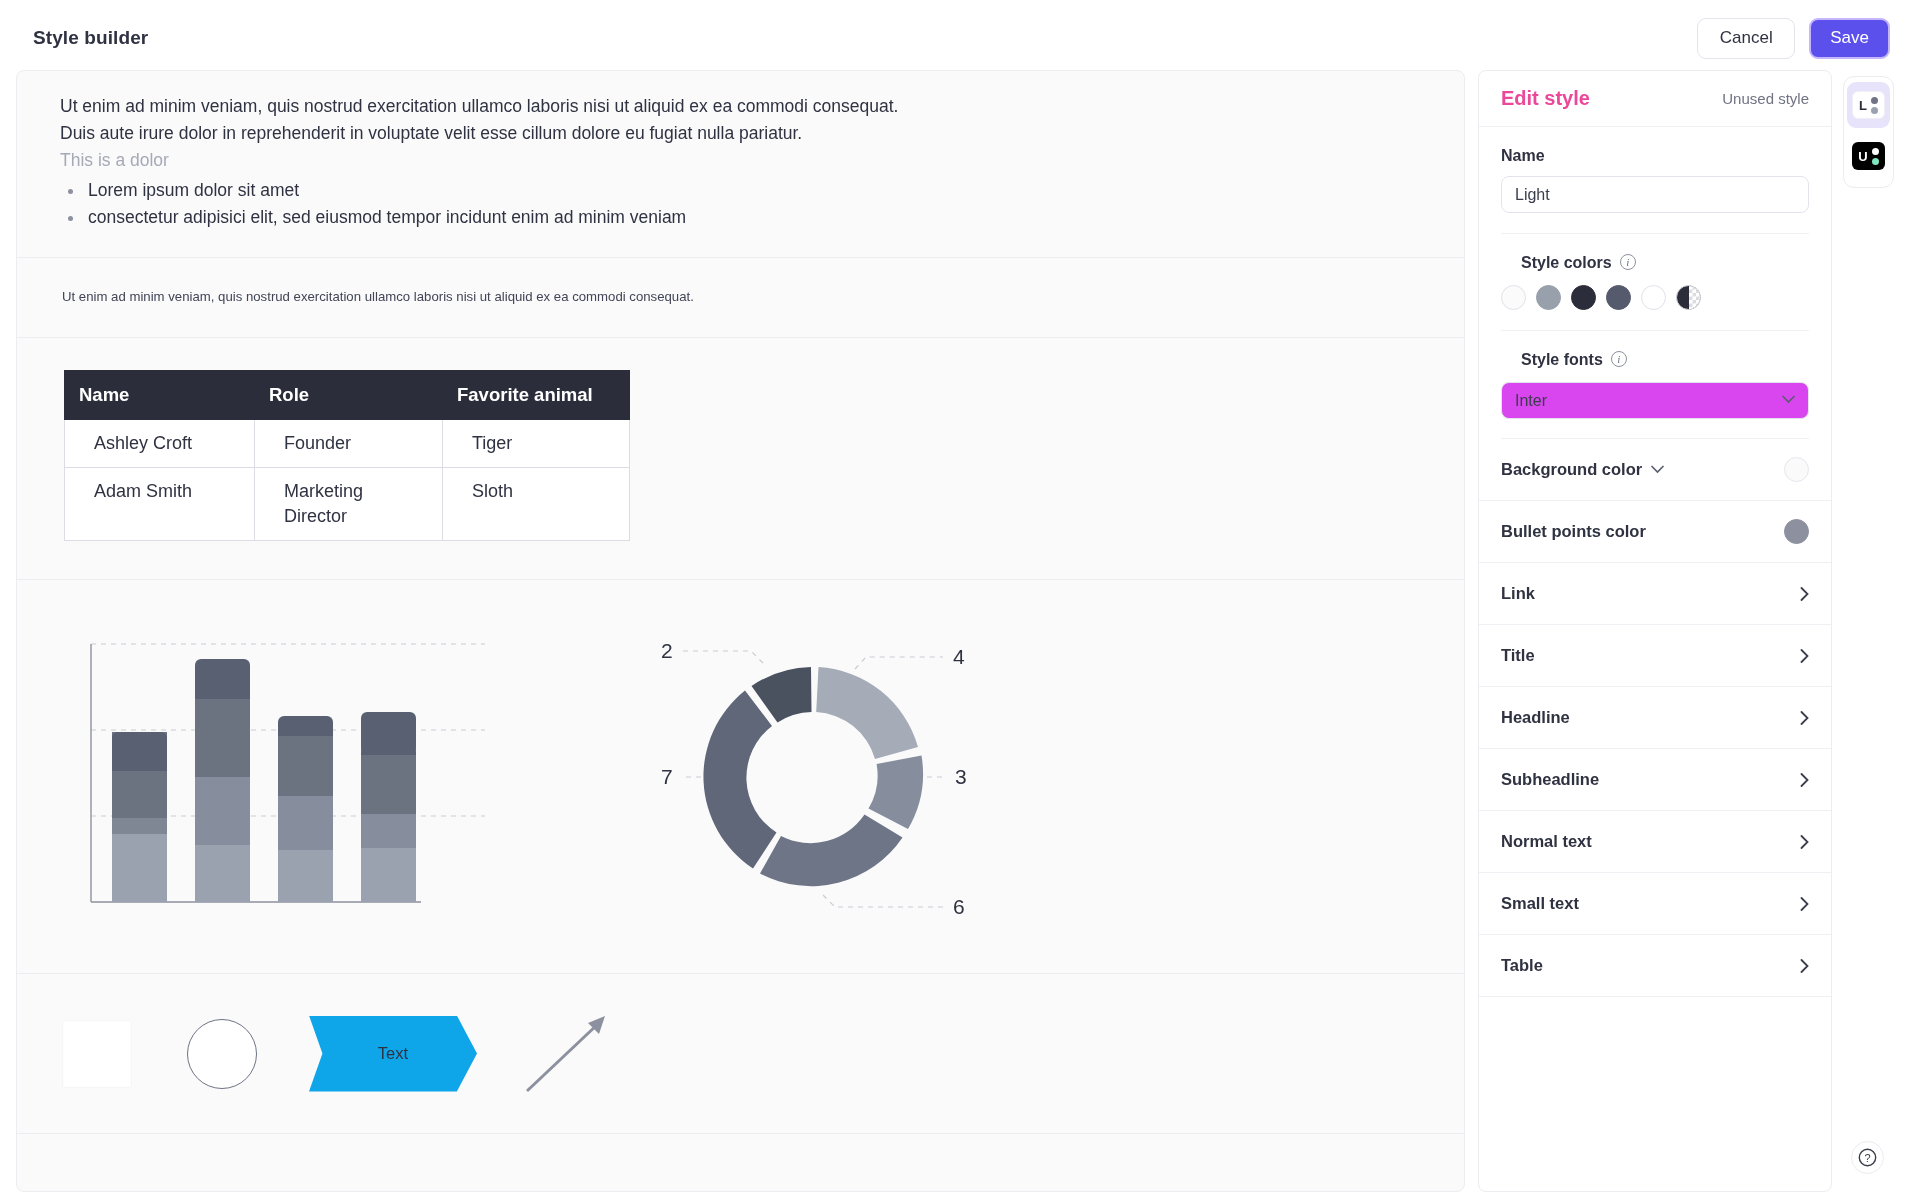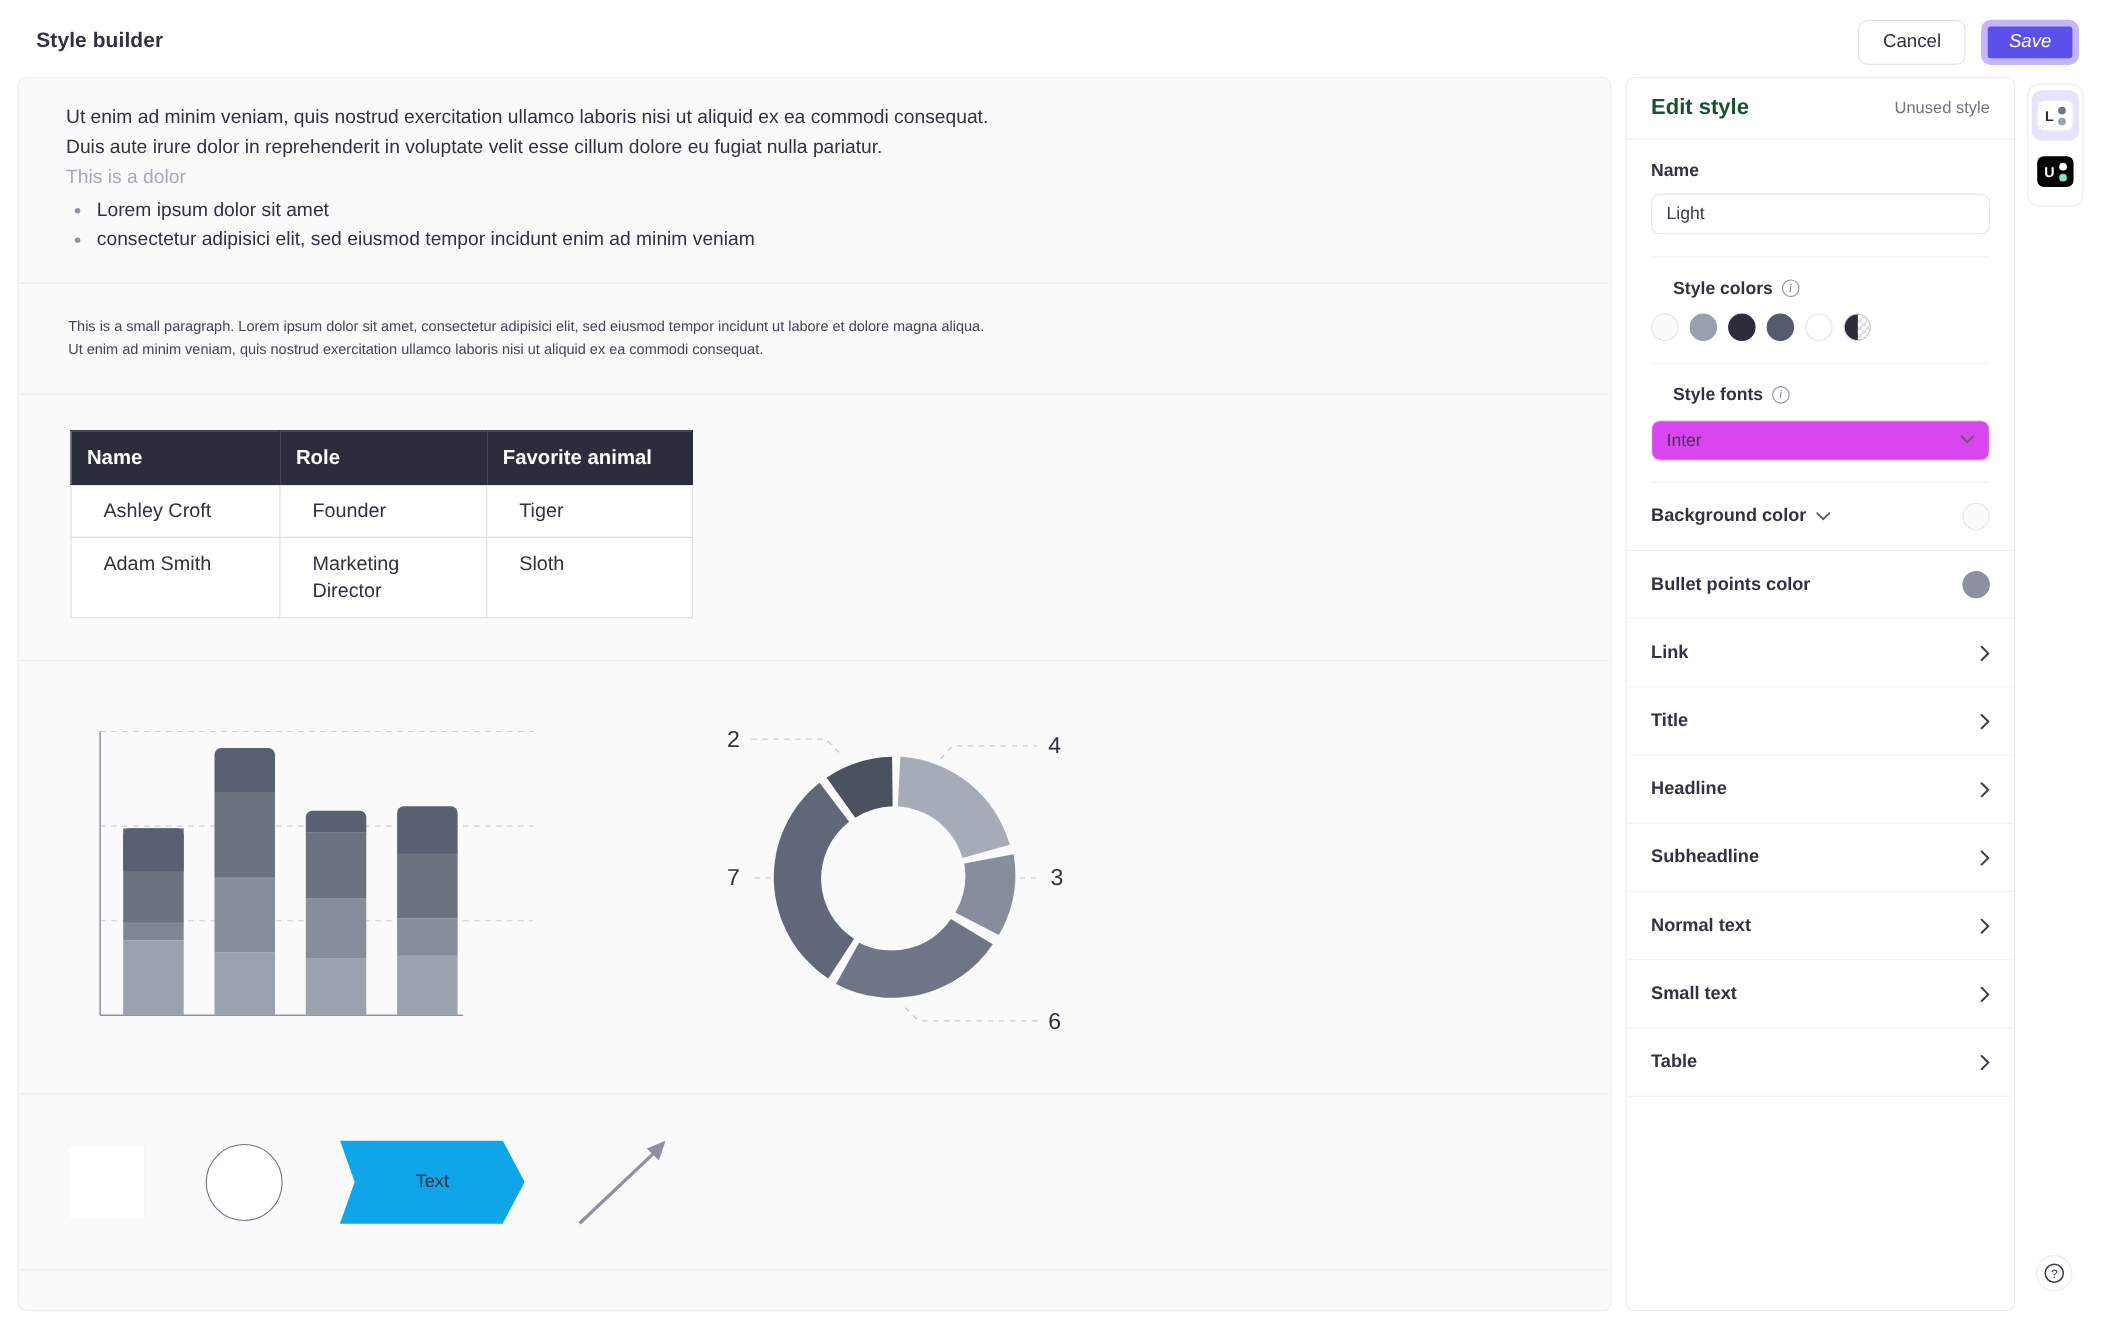--- a/index.html
+++ b/index.html
@@ -24,21 +24,21 @@
     height: 41px; border-radius: 9px; font-size: 17px;
     display: flex; align-items: center; justify-content: center;
     cursor: pointer; font-family: "Liberation Sans", sans-serif;
   }
   .btn-cancel {
     min-width: 98px; padding: 0 19px;
     background: #ffffff; border: 1px solid #e3e4eb; color: #2f3241;
   }
   .btn-save {
     min-width: 78px; padding: 0 19px;
-    background: #5b50ec; border: 6px solid #c4b5fd; color: #ffffff; font-style: italic;
+    background: #5b50ec; border: 2px solid #c4b5fd; color: #ffffff;
   }
 
   
   .canvas {
     position: absolute; left: 16px; top: 70px;
     width: 1449px; height: 1122px;
     background: #fafafb;
     border: 1px solid #ececf1;
     border-radius: 8px;
     overflow: hidden;
@@ -107,21 +107,21 @@
     position: absolute; left: 1478px; top: 70px;
     width: 354px; height: 1122px;
     background: #ffffff; border: 1px solid #ececf1; border-radius: 8px;
     overflow: hidden;
   }
   .panel-head {
     height: 56px; padding: 0 22px 0 22px;
     display: flex; align-items: center; justify-content: space-between;
     border-bottom: 1px solid #eff0f4;
   }
-  .panel-title { font-size: 20px; font-weight: bold; color: #14532d; }
+  .panel-title { font-size: 20px; font-weight: bold; color: #ec4899; }
   .panel-badge { font-size: 15px; color: #6f7383; }
 
   .panel-body { padding: 0; }
   .field-block { padding: 20px 22px 0 22px; }
   .field-label { font-size: 16px; font-weight: bold; color: #2f3241; margin-bottom: 11px; }
   .text-input {
     width: 100%; height: 37px; border: 1px solid #e3e4eb; border-radius: 8px;
     background: #ffffff; font-size: 16px; color: #3a3d4c;
     padding: 0 13px; font-family: "Liberation Sans", sans-serif;
   }
@@ -215,21 +215,20 @@
     <div class="ptext">Ut enim ad minim veniam, quis nostrud exercitation ullamco laboris nisi ut aliquid ex ea commodi consequat.</div>
     <div class="ptext">Duis aute irure dolor in reprehenderit in voluptate velit esse cillum dolore eu fugiat nulla pariatur.</div>
     <div class="linktext">This is a dolor</div>
     <ul class="bullets">
       <li>Lorem ipsum dolor sit amet</li>
       <li>consectetur adipisici elit, sed eiusmod tempor incidunt enim ad minim veniam</li>
     </ul>
   </div>
 
   <div class="section sec-small">
-    <div class="smalltext">This is a small paragraph. Lorem ipsum dolor sit amet, consectetur adipisici elit, sed eiusmod tempor incidunt ut labore et dolore magna aliqua.</div>
     <div class="smalltext">Ut enim ad minim veniam, quis nostrud exercitation ullamco laboris nisi ut aliquid ex ea commodi consequat.</div>
   </div>
 
   <div class="section sec-table">
     <table class="demo">
       <colgroup>
           <col class="c1">
           <col class="c2">
           <col class="c3">
         </colgroup>

